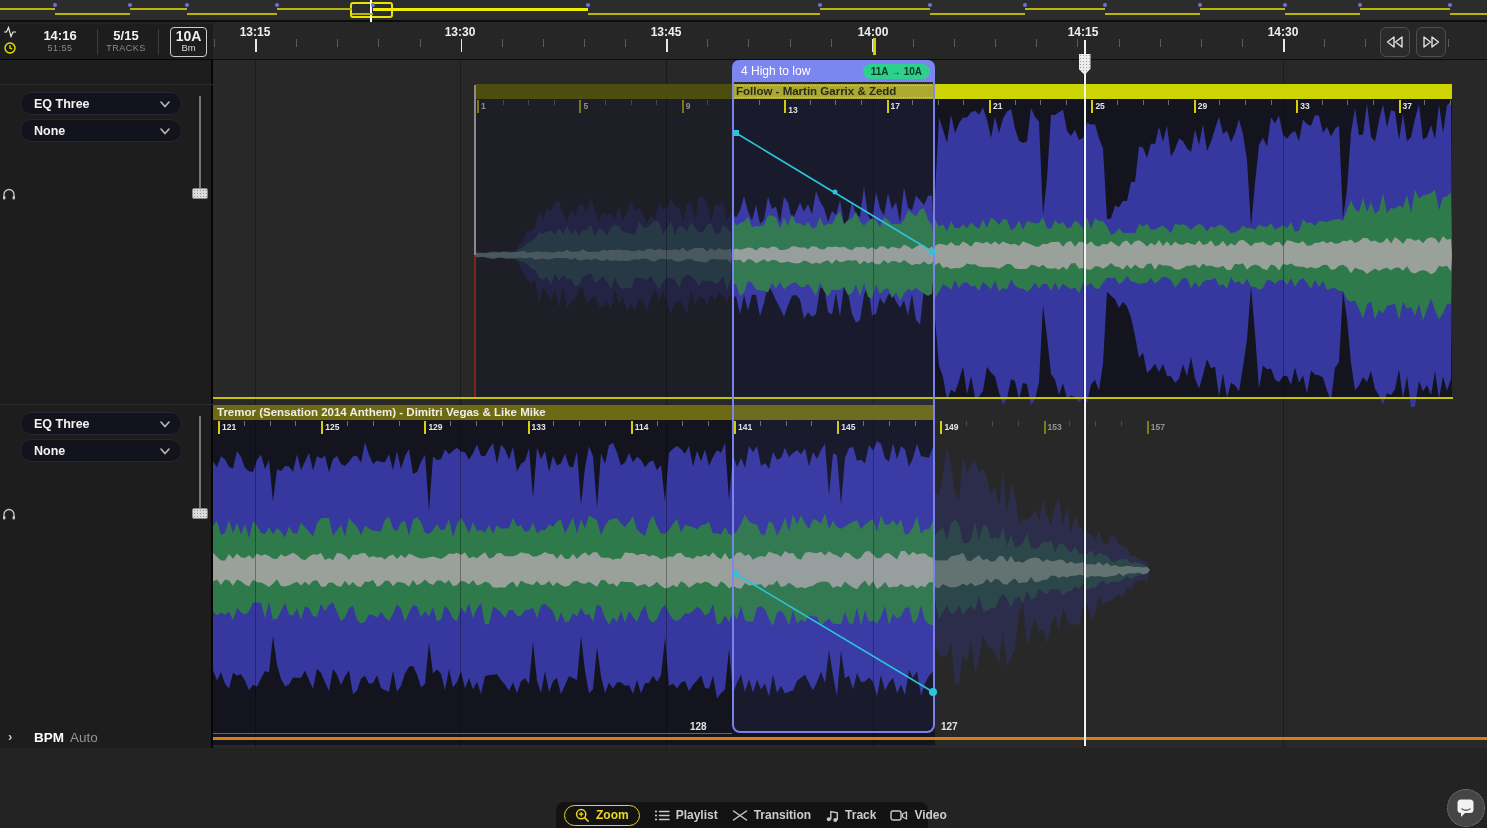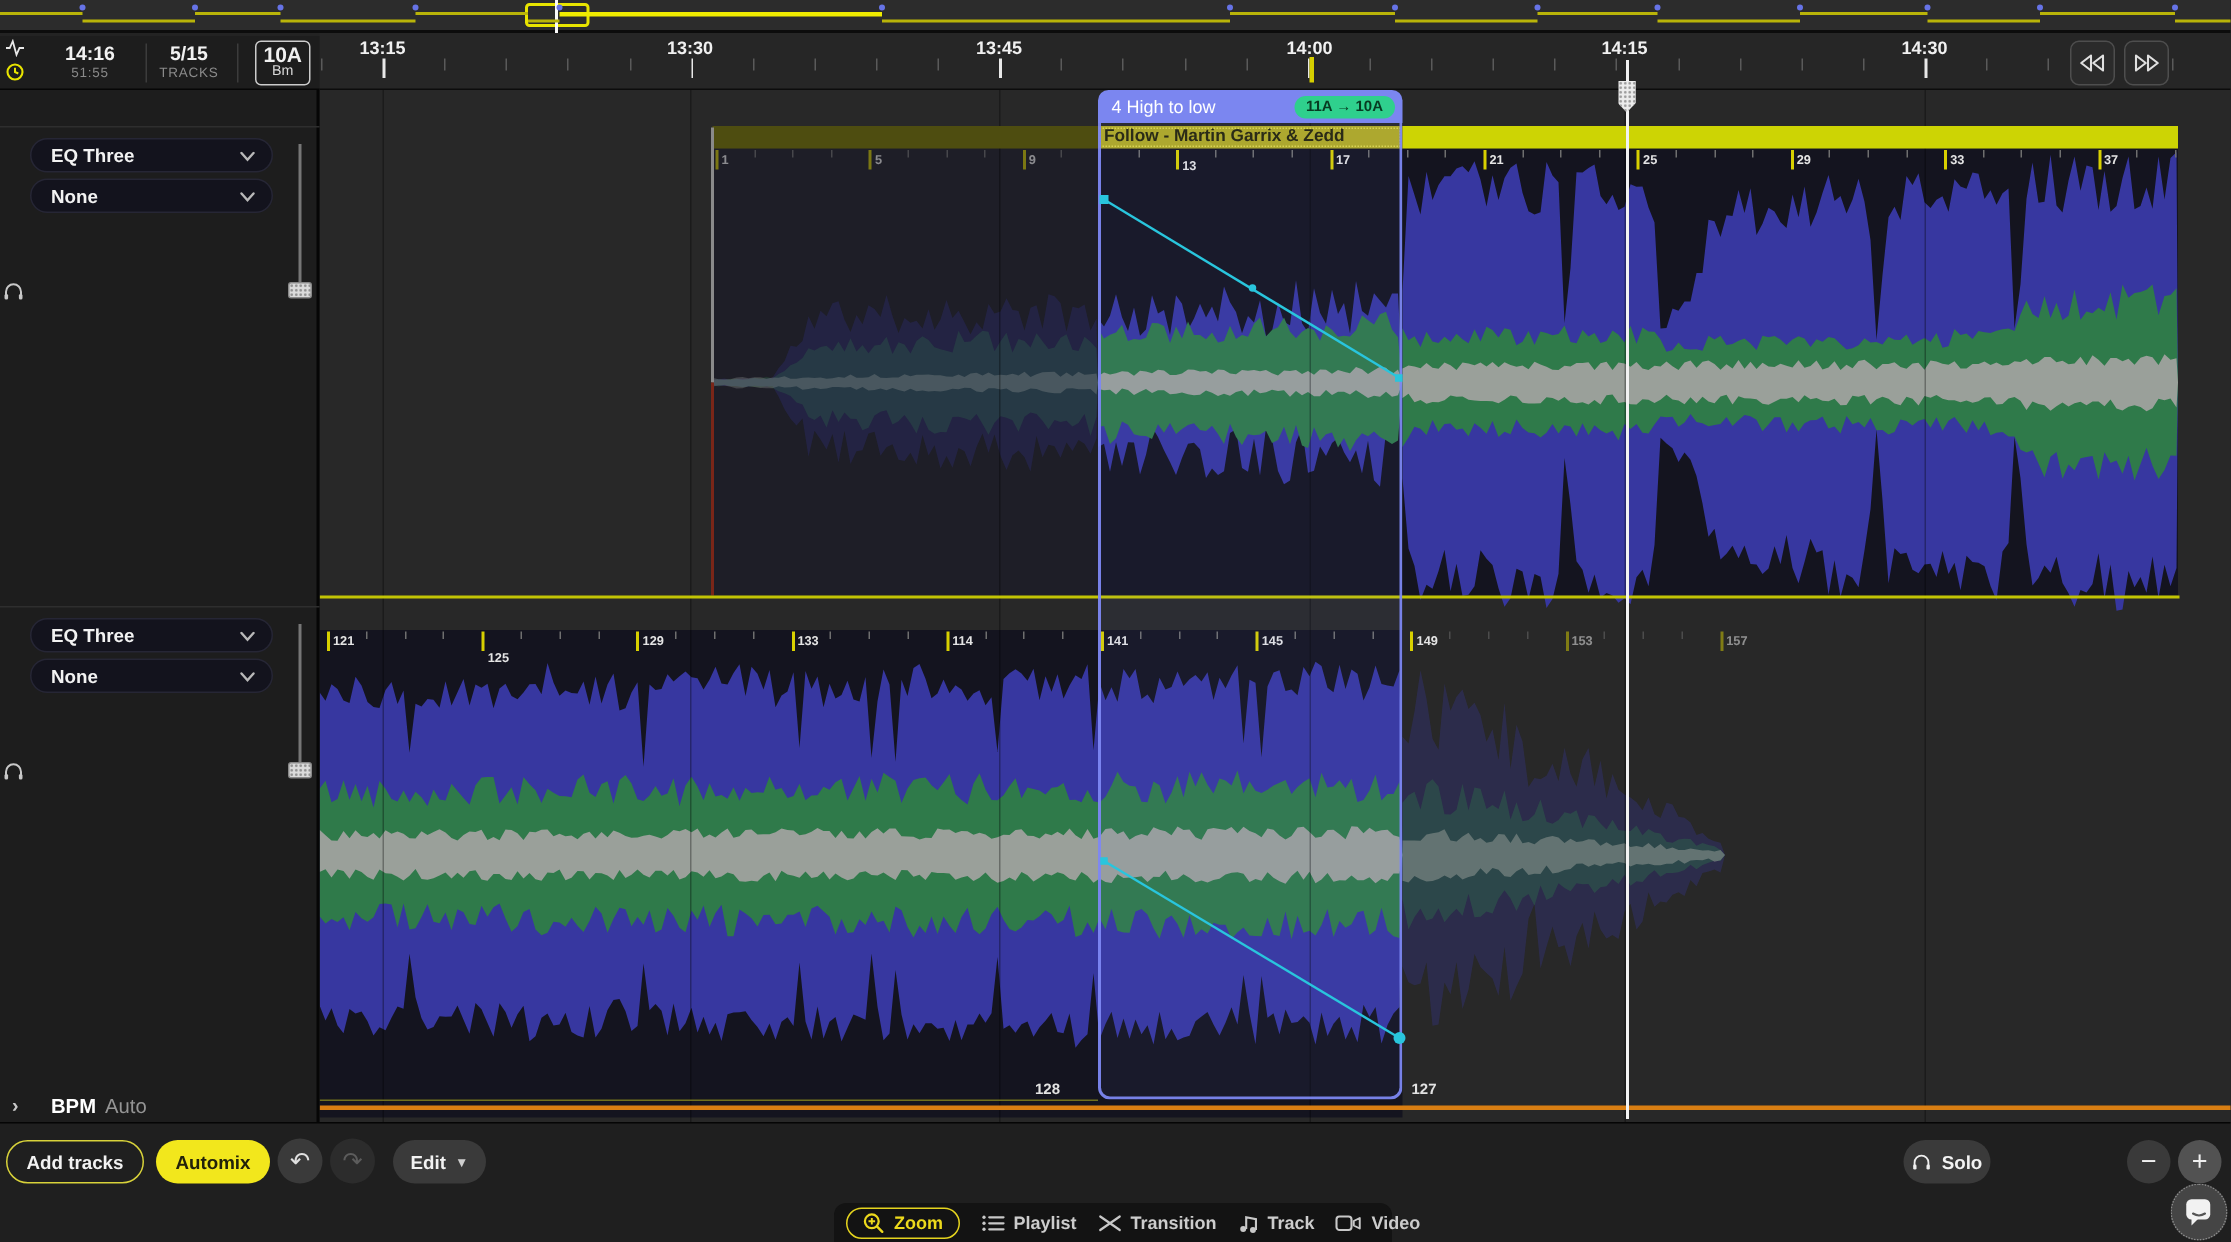--- a/index.html
+++ b/index.html
@@ -256,20 +256,21 @@
       <path d="M0,510 L0,465.87682120967656 L4,460.57215223372646 L8,474.7917931368897 L12,472.7032682522177 L16,460.2201914038894 L20,473.1546528978922 L24,462.6902100230068 L28,474.226026446118 L32,463.8873205196327 L36,478.26933029058154 L40,460.6569292995578 L44,465.8061761001171 L48,472.6589827598543 L52,474.35771692052697 L56,467.04799715961445 L60,474.5888282647279 L64,467.90506463105095 L68,471.44857924467294 L72,477.4071404385571 L76,466.37843626037875 L80,472.9645895440631 L84,473.70249890403403 L88,462.4432484557816 L92,467.3203447985036 L96,472.05718280830087 L100,476.4952092765214 L104,463.5755976618311 L108,458.2890277176688 L112,457.92339264965676 L116,457.92703280411723 L120,475.63469994918205 L124,470.2915955401816 L128,464.9008120617331 L132,476.29392494527053 L136,457.9504867374021 L140,462.80596722338805 L144,466.76746860209727 L148,475.30315789473605 L152,465.81264803406634 L156,468.5504612437213 L160,470.6096302541934 L164,470.88972819071273 L168,471.465174380835 L172,459.6779665341981 L176,456.40984179790536 L180,468.46700914531567 L184,471.37010336271163 L188,462.7248492257223 L192,460.77941361257234 L196,475.66828599510586 L200,459.9526337038337 L204,456.67498378906726 L208,462.3289541096808 L212,472.8012234344163 L216,474.0725154524774 L220,470.3265957307874 L224,463.9720472222074 L228,470.4925608865941 L232,469.03161929316826 L236,458.817008269754 L240,477.2963826271223 L244,463.71623439898127 L248,457.774183633042 L252,464.3487433289717 L256,473.44129712828 L260,462.09492637489217 L264,471.0685439020269 L268,470.0679434175813 L272,472.5645657382761 L276,464.89621320288177 L280,473.7682772802184 L284,465.09838492879476 L288,468.7006906371459 L292,468.16284416757145 L296,468.5745387641691 L300,457.70069287626467 L304,466.41926539179525 L308,465.28046978387135 L312,472.0565996716409 L316,470.6510595946077 L320,462.5218690967728 L324,473.4463910991939 L328,470.25290564013454 L332,470.242220701575 L336,464.43808517305223 L340,466.5215191345254 L344,461.43907193361827 L348,459.22585696631006 L352,473.6501045695582 L356,465.4632015943661 L360,457.32750064809164 L364,473.76120567686826 L368,459.18821877254936 L372,468.3702613864142 L376,455.23796338951115 L380,457.96720883717126 L384,460.4974001364968 L388,475.3571387162262 L392,465.683755761322 L396,460.0432232224906 L400,458.79829552673306 L404,458.3081612044364 L408,463.5401096604055 L412,466.893004302216 L416,461.6859614103955 L420,455.9759237461774 L424,469.435464076703 L428,473.3583898020352 L432,476.26171646928645 L436,462.3053656162706 L440,455.4318285711333 L444,466.2904772119741 L448,473.41016776034405 L452,473.52576012402795 L456,470.1270272634482 L460,463.9198597582306 L464,458.88702968476014 L468,472.18697729762744 L472,464.98786181629725 L476,466.05413324042377 L480,467.01424715589087 L484,469.617019508023 L488,465.19364260458207 L492,464.59088734332784 L496,461.9547267135509 L500,473.4043665274202 L504,473.0872195342348 L508,474.8364181231296 L512,466.7237751954809 L516,474.1401304384517 L520,475.06617817848564 L524,471.16538187041635 L528,463.6360569911973 L532,454.57106915671426 L536,461.40591501804727 L540,463.9103275885518 L544,464.3772413724436 L548,474.4646474652417 L552,474.86421919990477 L556,461.03959234986826 L560,463.52184969803045 L564,475.6571406993526 L568,468.51375292492656 L572,457.30809950114195 L576,471.4753243562551 L580,454.566286729928 L584,464.3492748870687 L588,454.8910058184425 L592,463.16857177066845 L596,468.95698858292803 L600,459.00470920744317 L604,460.40758270710006 L608,463.5877832538007 L612,453.61774700525643 L616,468.9305609565782 L620,460.7503825319212 L624,467.1147076235091 L628,468.68306671000613 L632,466.4723494459599 L636,463.72848846436375 L640,461.7702364541675 L644,460.06856996034935 L648,469.2712352251185 L652,464.69238954843627 L656,461.3819492117101 L660,458.90352654313654 L664,471.4953982951719 L668,455.1005345777998 L672,464.93258527740113 L676,464.25698221889337 L680,460.22224529066386 L684,465.52050232685076 L688,459.2115556108004 L692,474.63194011940516 L696,473.37115122907835 L700,466.9810984555169 L704,456.34588828446135 L708,473.61221950088753 L712,469.33286190388264 L716,469.32694491728626 L720,461.1116245337936 L722,510 L720,565.3924223350773 L716,564.1503771317792 L712,560.5395940952293 L708,545.1952006482555 L704,560.1081825694272 L700,563.4061868877919 L696,547.1697335436597 L692,548.2160374814724 L688,556.220867888268 L684,558.442121361272 L680,553.9623442563523 L676,564.7390032158294 L672,545.9499553287656 L668,556.7230039075664 L664,563.597791735773 L660,560.5606970711433 L656,561.8225968095365 L652,550.4769022893406 L648,566.108639998962 L644,547.6130859342879 L640,563.9200822447409 L636,563.1887605819384 L632,551.853247146722 L628,564.1173912820063 L624,564.0468506323989 L620,563.7196144422186 L616,558.3998552612635 L612,561.4402769891818 L608,565.9613037697824 L604,556.5771117098591 L600,556.4510445351315 L596,555.1666794434084 L592,562.2962759374079 L588,559.4435084833618 L584,563.378196379097 L580,549.929069858345 L576,565.2302885796505 L572,555.997223128582 L568,550.2739147148179 L564,552.7954046442973 L560,565.8514595999172 L556,558.8753054736754 L552,549.713711498587 L548,545.9359466726428 L544,547.7403422780567 L540,561.8494349775508 L536,561.6336406718848 L532,560.568232091352 L528,545.8192560246434 L524,559.4554221514132 L520,551.9773548859748 L516,562.0735982414219 L512,554.8918488669619 L508,563.1197528972999 L504,564.7191060127864 L500,543.6618324607466 L496,553.3425985027216 L492,555.7982228792813 L488,549.504569978361 L484,546.8095865058054 L480,550.9061535593571 L476,553.7233994215678 L472,553.3555623099242 L468,558.3019573461527 L464,560.9172952241088 L460,559.367976598637 L456,553.2124380006112 L452,544.4390015916117 L448,549.435535710988 L444,559.0720431784902 L440,562.8689376051142 L436,559.4425587077461 L432,545.1928831252 L428,551.3927753878315 L424,561.9919173746148 L420,557.1181535358048 L416,550.9652313117036 L412,562.6603675320612 L408,550.9648098445522 L404,562.0454720602535 L400,557.1257884194655 L396,565.0535994345906 L392,558.0733662612402 L388,546.8494805273164 L384,544.2769611180647 L380,561.6735679207884 L376,553.906755730931 L372,555.066899993464 L368,547.6181395008813 L364,556.6299791873266 L360,552.8968595413393 L356,561.455842899492 L352,562.0288409543691 L348,552.5961326227905 L344,562.9642008431224 L340,551.2491028884128 L336,547.4508692740696 L332,543.8092265107838 L328,545.599529955175 L324,558.0647254327874 L320,547.6641606557057 L316,549.8255039938523 L312,549.9102790812985 L308,555.6578157342631 L304,556.1058410594705 L300,549.8921975069028 L296,550.0640541292886 L292,557.6771605268058 L288,552.1658698800368 L284,549.0527469808574 L280,546.3834531479134 L276,564.1624638755261 L272,564.2426991423551 L268,543.2464245132298 L264,548.5835937595729 L260,557.9662849880823 L256,543.5943330822479 L252,553.1627038042783 L248,547.0628065571493 L244,561.5002777263196 L240,558.4733538176688 L236,550.4862219148878 L232,545.3076785726278 L228,559.5888222925071 L224,561.6055112215432 L220,546.8862856327391 L216,556.5372128467413 L212,551.2934431086476 L208,557.4609279456733 L204,546.1947475724991 L200,545.1326005335521 L196,552.5557396623881 L192,561.7792794826341 L188,549.0237430309124 L184,544.4343859238751 L180,553.9692496463974 L176,561.3594650899214 L172,557.1422175564055 L168,551.8523862734876 L164,557.8305023801423 L160,554.9501022209517 L156,554.5456815730049 L152,561.7558372142896 L148,563.4315540442899 L144,559.6859108906309 L140,545.9234543321215 L136,548.0132038977321 L132,557.4231564826841 L128,561.2415302378046 L124,552.2968753418205 L120,542.3365823087796 L116,544.9093790701106 L112,551.1530215096082 L108,543.8223993040349 L104,556.6866542271292 L100,555.9553547751351 L96,548.1296310177237 L92,546.2223008914581 L88,560.1079059277353 L84,548.2959034569352 L80,555.5350826418259 L76,554.4727365081689 L72,542.8886664743881 L68,551.3151036791014 L64,558.8988385343869 L60,559.5858170792552 L56,542.3064903169374 L52,558.2834251764691 L48,543.0050699248461 L44,542.3489665142789 L40,542.747273735328 L36,551.5829526678881 L32,554.5101299161444 L28,552.1705004771142 L24,548.0671648466134 L20,560.1552055218274 L16,551.5060738714656 L12,554.6902663637826 L8,552.6033540239288 L4,555.5884562446471 L0,550.9141017389484 Z" fill="#2f7a4a" opacity="1"></path>
       <path d="M0,510 L0,493.101473492058 L4,496.75928046376316 L8,500.38950082754593 L12,500.5360013095506 L16,493.9844555550536 L20,498.8281307047147 L24,493.52332631108993 L28,497.2661883722991 L32,497.99081802238203 L36,495.32974782513594 L40,498.94525431611953 L44,493.45375036242626 L48,495.8440194099942 L52,494.33879791439443 L56,495.8834152330184 L60,498.80205460366795 L64,498.96209584850897 L68,494.23293600182006 L72,496.70043558433684 L76,494.7245100201451 L80,492.8183588116333 L84,495.0601299978462 L88,498.6397398113485 L92,500.27098531332484 L96,496.6368767394163 L100,494.3237763008632 L104,494.6730292769799 L108,493.1011885144361 L112,500.06967419846285 L116,498.0334284556644 L120,500.22370188247305 L124,493.0101272678596 L128,493.4158756762272 L132,495.5745833912359 L136,500.0451356872226 L140,494.55571239180694 L144,494.88455314641044 L148,493.22527910751893 L152,492.99030053192797 L156,497.5770895663308 L160,495.87831699152133 L164,497.4258909557862 L168,496.936446649785 L172,499.48322483832453 L176,495.9120982674727 L180,494.42057138490077 L184,498.9985349874622 L188,494.6413526634176 L192,498.1049776266102 L196,493.7292622742244 L200,495.17135840942694 L204,497.25331459476604 L208,498.4340640133234 L212,498.32247301095765 L216,497.16408112567314 L220,496.4561244613878 L224,497.68355062454395 L228,498.9951032118896 L232,496.6885831402621 L236,493.4008211774006 L240,494.1021547831288 L244,492.67709344874015 L248,494.9088460514005 L252,492.3697910022308 L256,498.4920083224562 L260,496.38602305479446 L264,498.3616163852734 L268,494.9239882769623 L272,492.29353542598363 L276,498.5594860597649 L280,497.5607392832914 L284,493.33512546830127 L288,493.07071163505805 L292,496.3109243775723 L296,496.1501943926434 L300,496.22627781091023 L304,494.8788019125423 L308,492.31943763642676 L312,493.3637911826456 L316,493.6470775486797 L320,496.86434317973476 L324,496.1396786036755 L328,494.58139568398775 L332,492.00452087875624 L336,494.0731597833877 L340,494.04972108326416 L344,498.74299696839876 L348,493.7970479403291 L352,498.7932263564124 L356,498.9805151797407 L360,494.10710991594186 L364,498.9242119062938 L368,494.67948654088696 L372,492.1473591461593 L376,495.6281966996896 L380,492.26241954803027 L384,492.33077665456864 L388,497.42483784222765 L392,497.6950740373217 L396,497.8111836633657 L400,499.7389171556906 L404,498.5277286636367 L408,498.6708929171512 L412,492.2717028810956 L416,493.1038176426362 L420,492.9794626794966 L424,495.2956949572773 L428,493.92465987872936 L432,494.1210097987611 L436,496.55803330203304 L440,495.1058345539895 L444,496.4027722001423 L448,499.17376261573554 L452,498.12331948606067 L456,496.49511506927297 L460,496.7461615951724 L464,493.334289205376 L468,492.8280510303833 L472,497.11661431508867 L476,497.28110607533 L480,498.9853434067506 L484,495.6867023063981 L488,496.82184954580845 L492,494.56412680156484 L496,496.7754802537562 L500,492.28045264005306 L504,496.8323633627489 L508,499.341157285017 L512,492.71967053403074 L516,499.2092125311783 L520,497.83070097560505 L524,492.6413059424534 L528,492.2341536341177 L532,495.99296957070595 L536,494.16903327011823 L540,499.7724552681062 L544,497.2680288330581 L548,496.0744171475362 L552,497.09091187826965 L556,491.57340178183136 L560,493.2274028642151 L564,494.2476910328481 L568,496.7582548035675 L572,491.0713572336543 L576,493.37791462444744 L580,493.06183006987675 L584,498.206607917184 L588,499.7556970647074 L592,492.8724477491309 L596,491.9494607323716 L600,492.71422654749864 L604,493.25999231906735 L608,491.3910922413986 L612,495.4540416103603 L616,491.2368098856346 L620,494.0052851054992 L624,495.4740307378878 L628,498.0945203839288 L632,492.3463025552555 L636,493.1871817845423 L640,497.0504725977536 L644,499.60947512148715 L648,497.39215576797 L652,491.62813721053493 L656,491.1110656517822 L660,494.61250997028185 L664,498.5498220365243 L668,497.7851483428189 L672,493.41399077255437 L676,493.1383966193012 L680,496.18275781620264 L684,499.4706552571666 L688,490.90886852035436 L692,491.0867148658565 L696,495.5339529876312 L700,491.7613923187299 L704,494.46571660035295 L708,493.5448068827791 L712,493.2436256401913 L716,496.8715724576071 L720,498.0270743823979 L722,510 L720,522.3606065972428 L716,522.3372599471172 L712,527.3722371429733 L708,525.7759298816633 L704,528.7751613504103 L700,524.7603653227687 L696,526.7734162483009 L692,526.8316406460364 L688,523.6860829037491 L684,527.0417506913606 L680,526.8736917145361 L676,527.7652733041263 L672,522.0361690609477 L668,526.3898312800782 L664,528.9023777056993 L660,521.1979195880385 L656,526.5116050730403 L652,520.5363463289285 L648,524.081990167775 L644,529.1533977567348 L640,527.5776303149166 L636,525.1207751805553 L632,521.5215704820268 L628,527.125022837238 L624,526.0102473954798 L620,527.975543493683 L616,522.5192929028715 L612,521.5767891371469 L608,521.7856149471781 L604,522.9245657905614 L600,525.8735133059365 L596,526.6714753506284 L592,528.29820979154 L588,527.0514187499889 L584,528.2320811053391 L580,525.147772850101 L576,522.7880910035756 L572,526.0601404136952 L568,526.8942070949075 L564,520.5277322434787 L560,524.694483569044 L556,524.4299689345142 L552,527.9415559579097 L548,524.1725687818847 L544,524.8558459809054 L540,524.9913631284077 L536,525.3757278944047 L532,522.9081851748848 L528,528.6875425233623 L524,528.0636382189698 L520,525.672560278723 L516,528.4353077010736 L512,523.9664141362335 L508,521.305223268261 L504,527.0428530725063 L500,525.8972330114705 L496,522.7381501784157 L492,521.5777629003906 L488,523.6514896162613 L484,522.3834820161347 L480,525.2366588876296 L476,527.6251329967407 L472,523.5794373259259 L468,521.2570771359935 L464,527.137837752742 L460,525.0149266594269 L456,527.4067640090508 L452,528.4293382508193 L448,525.9446729625759 L444,521.6672427882173 L440,525.1766840743373 L436,527.3445611665832 L432,524.0761695644035 L428,524.9921243303983 L424,526.4801264365602 L420,522.3969550422485 L416,521.9655913509677 L412,521.9771185827666 L408,521.2790352583396 L404,526.6688910288271 L400,523.140545575437 L396,524.4654674834777 L392,520.2165366366764 L388,520.0624997760829 L384,526.6355687518959 L380,524.288369800996 L376,521.739655491335 L372,523.7064319070573 L368,523.2594399887041 L364,520.8120170897812 L360,521.613867416229 L356,525.686343341777 L352,526.8103682698986 L348,524.9765400616137 L344,522.2500585261294 L340,526.3565993195919 L336,521.0413696109252 L332,524.4194243271181 L328,525.2889995243715 L324,521.0593059501979 L320,525.0895037759614 L316,523.877642186026 L312,522.9797338269467 L308,520.4941276825757 L304,527.4424466908958 L300,521.6211878804054 L296,523.778931154688 L292,527.7496322447917 L288,527.1700220238866 L284,527.7768165355913 L280,527.5062928138137 L276,522.8136604117847 L272,521.6894248722726 L268,524.2704270768595 L264,525.5439041980546 L260,520.1243617588135 L256,524.4210122763991 L252,521.6342211853348 L248,520.7929970299423 L244,524.9069638836803 L240,526.3161074457964 L236,519.957871673347 L232,523.5863200989791 L228,520.472529997586 L224,520.5546898311495 L220,525.0140606925205 L216,523.2445374372414 L212,519.6133507232045 L208,523.1951871288389 L204,525.3471725013883 L200,520.0401308792717 L196,526.6711209499721 L192,523.5942964164077 L188,522.166216044437 L184,521.9486569290098 L180,526.367507964145 L176,520.7884355749005 L172,520.7285007781238 L168,525.1742476240909 L164,526.813269362193 L160,519.66054509015 L156,522.0165802574193 L152,521.6101092135926 L148,527.0990199628196 L144,526.12686697888 L140,522.079013868848 L136,525.6881046447501 L132,520.8593168226103 L128,526.6956758600415 L124,525.9232534194045 L120,522.6774483747201 L116,522.5873128412392 L112,527.1026861268977 L108,526.3785304006483 L104,520.1339367830242 L100,520.8225920180881 L96,525.2408018835437 L92,521.8431215531733 L88,525.6013160604788 L84,521.6363827168544 L80,523.5933440801348 L76,525.5320752372156 L72,526.4200423715154 L68,525.9806410706232 L64,519.3286596789054 L60,523.8672560946552 L56,527.0440887520897 L52,524.5325817597432 L48,522.5346710368553 L44,522.2405938374607 L40,519.6298464808069 L36,526.5224145434943 L32,524.6027688298295 L28,521.2921060359145 L24,519.5923638368037 L20,525.821496677639 L16,520.6169687266063 L12,519.6083210946314 L8,524.9318616179468 L4,519.5692253479154 L0,521.2559382813517 Z" fill="#9aa09a" opacity="1"></path>
       <path d="M722,510 L722,431.17849125061184 L726,435.65080350418214 L730,414.30573825811825 L734,386.9157757874865 L738,405.9399064328378 L742,432.54158824732383 L746,439.83243179156517 L750,395.79496283026845 L754,413.77564926009916 L758,404.49697400764205 L762,399.6447686044356 L766,412.61240183913077 L770,408.4454932207242 L774,416.8528223566711 L778,434.51458999173576 L782,426.21286064830537 L786,446.74454653953705 L790,408.5911393938004 L794,452.57024728586356 L798,423.2162094562858 L802,434.2921839815681 L806,464.6970684186672 L810,458.7176307022106 L814,459.44888193684164 L818,457.1898733751538 L822,449.0881753611223 L826,460.8531582475989 L830,438.5814479485077 L834,455.7866703595694 L838,464.47119183820905 L842,446.2063174854654 L846,438.6981335215581 L850,464.26014705665875 L854,446.9666226434289 L858,472.2525281064212 L862,456.04141991748475 L866,466.45020740348843 L870,469.71609275280497 L874,471.6416730969213 L878,474.84871763992123 L882,480.1188093161909 L886,471.62123435018583 L890,482.8227778475033 L894,485.4117469632765 L898,475.1089537823945 L902,476.2659826641087 L906,484.43790757443753 L910,485.1264389723842 L914,488.34848051018315 L918,496.61487032240024 L922,495.3336504512117 L926,499.0949867358664 L930,500.8768584091449 L934,501.8777152721421 L937,510 L934,521.713252451655 L930,519.6643607577192 L926,520.9685152555909 L922,521.9967253770446 L918,530.8062751120934 L914,526.6593162237923 L910,537.341707207656 L906,534.7727045333642 L902,536.4667537613074 L898,541.597246564466 L894,541.0651013210183 L890,544.4420534677804 L886,534.8983518591383 L882,554.2811854585307 L878,559.6839275942184 L874,542.501413280447 L870,547.6467170725576 L866,566.0474531039829 L862,563.2526655729162 L858,565.7121545046335 L854,559.7291542005493 L850,547.6779426921624 L846,572.2778634788507 L842,555.1343958064293 L838,564.0238245962537 L834,584.0989115494691 L830,570.1216222357665 L826,571.4691634884803 L822,557.6310286934992 L818,571.1112160942479 L814,585.5942452096497 L810,542.4883301513755 L806,552.5237375575534 L802,588.9761913915863 L798,597.5469156590212 L794,607.1477477976199 L790,571.2235201079166 L786,603.8850768453226 L782,592.3522424754472 L778,588.7130841909407 L774,584.6835966199636 L770,576.0312208140556 L766,599.8620936670842 L762,612.620829167919 L758,581.3231059766159 L754,602.7878279730392 L750,595.083260013335 L746,623.0024200605801 L742,623.8424730922741 L738,581.4510343081389 L734,595.6513829970733 L730,596.8973862832555 L726,594.8585316721493 L722,584.3664400139824 Z" fill="#3737a0" opacity="0.3"></path>
       <path d="M722,510 L722,475.20229962961747 L726,470.15054070669726 L730,467.7972343418303 L734,479.73066402416964 L738,462.60924878795703 L742,459.4511315902122 L746,464.35901524809833 L750,482.8377614897647 L754,482.930226467749 L758,479.84381447627567 L762,462.5668535056237 L766,480.3819164896857 L770,464.97071925955754 L774,465.87315094938504 L778,479.36408716101914 L782,476.660738754122 L786,479.2971372393117 L790,467.01941223723816 L794,486.31198673934676 L798,474.7522732816357 L802,487.54775225478227 L806,486.6606046999525 L810,482.9611680557393 L814,472.92518206801265 L818,487.8533300007321 L822,489.1728465687018 L826,486.7369011329487 L830,481.4794697371963 L834,482.454701675931 L838,480.1243535014335 L842,492.16918585025707 L846,483.3036076909024 L850,484.0437522033229 L854,488.97441578902306 L858,492.9308913278673 L862,486.42426263643426 L866,493.3201003258582 L870,493.75717362024824 L874,493.9317410525307 L878,490.3272732750047 L882,496.883522399934 L886,492.73027159697375 L890,495.05495945659464 L894,495.60645374206825 L898,501.0919551387802 L902,501.89984309435823 L906,499.7370653949212 L910,499.0924585523829 L914,499.34412321906535 L918,503.8237074614502 L922,501.92513817227444 L926,503.3398920234665 L930,504.1911893100478 L934,506.7465798540134 L937,510 L934,513.9353202965669 L930,513.8571204650682 L926,515.134391219439 L922,516.6961759929079 L918,519.4419354276918 L914,516.4942414616421 L910,519.9752302111033 L906,521.5697311364394 L902,521.9495099035091 L898,521.9813547880202 L894,524.5367870400287 L890,520.1513130148593 L886,523.2790935271978 L882,528.0589627611917 L878,527.4867178487406 L874,530.4666649557557 L870,523.1393836112134 L866,529.3478848143201 L862,525.9658446566667 L858,530.8806237853412 L854,531.4661575642042 L850,535.3863567178882 L846,529.2633090761863 L842,529.4845852110069 L838,528.7647257828899 L834,534.1460416261107 L830,532.026532142777 L826,528.8550054652895 L822,537.8167400705628 L818,540.0667361820209 L814,530.2527950477693 L810,543.8255158062559 L806,536.0037701570243 L802,538.6843191863038 L798,547.3087073890586 L794,538.9224551234673 L790,533.5224360214639 L786,539.2006707863223 L782,549.0465476965675 L778,547.6894669821314 L774,551.1179151554778 L770,551.5499868968587 L766,535.8586381924912 L762,550.5478350263232 L758,545.7808868747993 L754,549.8703490733011 L750,554.8079916796962 L746,545.5229885739933 L742,552.3569376195351 L738,553.6525937668965 L734,545.7179820531865 L730,551.3907571700258 L726,559.6899443183668 L722,539.5086476203054 Z" fill="#2f7a4a" opacity="0.35"></path>
       <path d="M722,510 L722,500.26972833932376 L726,500.4087798222173 L730,500.3168694674391 L734,500.5095914495364 L738,496.2859825091865 L742,495.44015808069145 L746,494.8184412236046 L750,492.7878272732161 L754,500.39706826614776 L758,501.049979694156 L762,497.63827033865266 L766,495.20320021024907 L770,500.2524167469386 L774,498.6378944311142 L778,501.76801896975 L782,501.0316006343998 L786,496.05342371424103 L790,496.32328355535867 L794,501.9316385413166 L798,495.69782629851454 L802,502.2449183329341 L806,501.31057596336984 L810,502.8519111842456 L814,499.63818706711425 L818,498.24801409852694 L822,497.37807649607174 L826,498.3549546687185 L830,501.98866391696566 L834,499.2167978690325 L838,501.3608789454753 L842,500.79366041589196 L846,499.5080650794413 L850,499.89871027682307 L854,503.85250952994187 L858,501.55453987738184 L862,503.7667824276623 L866,502.9952005185307 L870,502.2052432901286 L874,504.5892060014745 L878,504.03517852015193 L882,504.79191095124196 L886,502.0242980950193 L890,505.55990001608086 L894,502.6512997372149 L898,506.21522457472184 L902,505.03285482595675 L906,506.7084019527245 L910,506.6451021786799 L914,505.6860495666281 L918,506.29371070449173 L922,506.92428867618355 L926,506.8534650909122 L930,507.5875857204292 L934,506.65848873283113 L937,510 L934,513.4311735750562 L930,514.4599787360942 L926,512.4138646163825 L922,513.5534530753337 L918,513.3135799656117 L914,513.7193257929006 L910,515.8768044607135 L906,513.273931614595 L902,515.8102345183725 L898,515.9115804836932 L894,516.8914260947491 L890,516.8903288840183 L886,515.8807239621917 L882,516.5231938725503 L878,515.9382967108409 L874,517.6933823197475 L870,515.3555692806128 L866,514.7046588999798 L862,515.8178937048285 L858,515.67383548167 L854,517.5538580928304 L850,516.2342799020059 L846,517.8798126614 L842,515.6558314112281 L838,515.8177867235729 L834,519.4034226725211 L830,520.0376418250513 L826,521.6898398454048 L822,522.3176054083709 L818,517.0317411053833 L814,522.6193501754138 L810,522.5119679619158 L806,523.3329250366247 L802,518.6124735937586 L798,520.7966761246071 L794,524.6432652755697 L790,524.1100873327609 L786,519.8078886653054 L782,518.6741027263738 L778,522.9013675770332 L774,518.899543891348 L770,523.5929465934746 L766,524.7465435168128 L762,526.2713161490578 L758,522.7850174962468 L754,525.6567975501883 L750,523.5992183102127 L746,526.0618942061607 L742,527.3001721411664 L738,527.6030933966432 L734,526.098728544293 L730,523.99297498733 L726,528.3530724100004 L722,527.1451105242129 Z" fill="#9aa09a" opacity="0.5"></path>
     </svg>
 
   <div class="titlebar" style="left:475px;width:257px;background:#4e4d10"></div>
   <div class="titlebar text" id="title-mid">Follow - Martin Garrix &amp; Zedd</div>
   <div class="titlebar" style="left:935px;width:517px;background:#cdd404"></div>
+  <div class="titlebar text" style="left:213px;width:722px;top:405px;background:#6d6a13;color:#eeeee4">Tremor (Sensation 2014 Anthem) - Dimitri Vegas &amp; Like Mike</div>
 
   <div id="track-start-gray"></div>
   <div id="track-start-red"></div>
   <div id="lane-sep"></div>
 
   <div id="transition-header">
     <span class="t-label">4 High to low</span>
     <span class="t-pill">11A → 10A</span>
   </div>
   <div id="transition-body"></div>
@@ -342,42 +343,20 @@
       <div class="fader-handle"></div>
     </div>
 
     <div id="bpm-row">
       <span class="chev">›</span>
       <span class="bpm">BPM</span>
       <span class="mode">Auto</span>
     </div>
   </div>
 
-  <div id="bottombar">
-    <div class="pill-btn" id="btn-add">Add tracks</div>
-    <div class="pill-btn" id="btn-automix">Automix</div>
-    <div class="circle-btn" id="btn-undo">↶</div>
-    <div class="circle-btn" id="btn-redo">↷</div>
-    <div class="pill-btn" id="btn-edit">
-      <span>Edit</span>
-        <span class="ev">▼</span>
-    </div>
-
-    <div class="pill-btn" id="btn-solo">
-      <svg width="14" height="12" viewBox="0 0 14 13">
-        <path d="M2 9.5 V6.5 a5 5 0 0 1 10 0 V9.5" fill="none" stroke="#eeeeee" stroke-width="1.3"></path>
-        <rect x="1" y="8" width="2.4" height="3.6" rx="1" fill="#eeeeee"></rect>
-        <rect x="10.6" y="8" width="2.4" height="3.6" rx="1" fill="#eeeeee"></rect>
-        </svg>
-      <span>Solo</span>
-    </div>
-
-    <div class="circle-btn" id="btn-minus">−</div>
-    <div class="circle-btn" id="btn-plus">+</div>
-  </div>
 
   <div id="tabs">
     <div class="tab active">
       <svg width="15" height="15" viewBox="0 0 15 15">
         <circle cx="6.2" cy="6.2" r="4.6" fill="none" stroke="#ecd91c" stroke-width="1.5"></circle>
         <line x1="9.6" y1="9.6" x2="13.2" y2="13.2" stroke="#ecd91c" stroke-width="1.6" stroke-linecap="round"></line>
         <path d="M6.2 4 V8.4 M4 6.2 H8.4" stroke="#ecd91c" stroke-width="1.3"></path>
         </svg>
       <span>Zoom</span>
     </div>
@@ -474,21 +453,21 @@
     <div class="beat-tick" style="left: 1398.6px; top: 100px; width: 2px; height: 13px; background: rgb(216, 208, 0);"></div>
     <div class="beat-num" style="left: 1402.6px; top: 101px;">37</div>
     <div class="beat-tick" style="left: 1424.2px; top: 100px; width: 1px; height: 5px; background: rgb(111, 111, 111);"></div>
     <div class="beat-tick" style="left: 1449.8px; top: 100px; width: 1px; height: 5px; background: rgb(111, 111, 111);"></div>
     <div class="beat-tick" style="left: 218px; top: 421px; width: 2px; height: 13px; background: rgb(216, 208, 0);"></div>
     <div class="beat-num" style="left: 222px; top: 422px;">121</div>
     <div class="beat-tick" style="left: 243.8px; top: 421px; width: 1px; height: 5px; background: rgb(111, 111, 111);"></div>
     <div class="beat-tick" style="left: 269.6px; top: 421px; width: 1px; height: 5px; background: rgb(111, 111, 111);"></div>
     <div class="beat-tick" style="left: 295.4px; top: 421px; width: 1px; height: 5px; background: rgb(111, 111, 111);"></div>
     <div class="beat-tick" style="left: 321.2px; top: 421px; width: 2px; height: 13px; background: rgb(216, 208, 0);"></div>
-    <div class="beat-num" style="left: 325.2px; top: 422px; margin-top: 11px;">125</div>
+    <div class="beat-num" style="left: 325.2px; top: 422px;">125</div>
     <div class="beat-tick" style="left: 347px; top: 421px; width: 1px; height: 5px; background: rgb(111, 111, 111);"></div>
     <div class="beat-tick" style="left: 372.8px; top: 421px; width: 1px; height: 5px; background: rgb(111, 111, 111);"></div>
     <div class="beat-tick" style="left: 398.6px; top: 421px; width: 1px; height: 5px; background: rgb(111, 111, 111);"></div>
     <div class="beat-tick" style="left: 424.4px; top: 421px; width: 2px; height: 13px; background: rgb(216, 208, 0);"></div>
     <div class="beat-num" style="left: 428.4px; top: 422px;">129</div>
     <div class="beat-tick" style="left: 450.2px; top: 421px; width: 1px; height: 5px; background: rgb(111, 111, 111);"></div>
     <div class="beat-tick" style="left: 476px; top: 421px; width: 1px; height: 5px; background: rgb(111, 111, 111);"></div>
     <div class="beat-tick" style="left: 501.8px; top: 421px; width: 1px; height: 5px; background: rgb(111, 111, 111);"></div>
     <div class="beat-tick" style="left: 527.6px; top: 421px; width: 2px; height: 13px; background: rgb(216, 208, 0);"></div>
     <div class="beat-num" style="left: 531.6px; top: 422px;">133</div>

